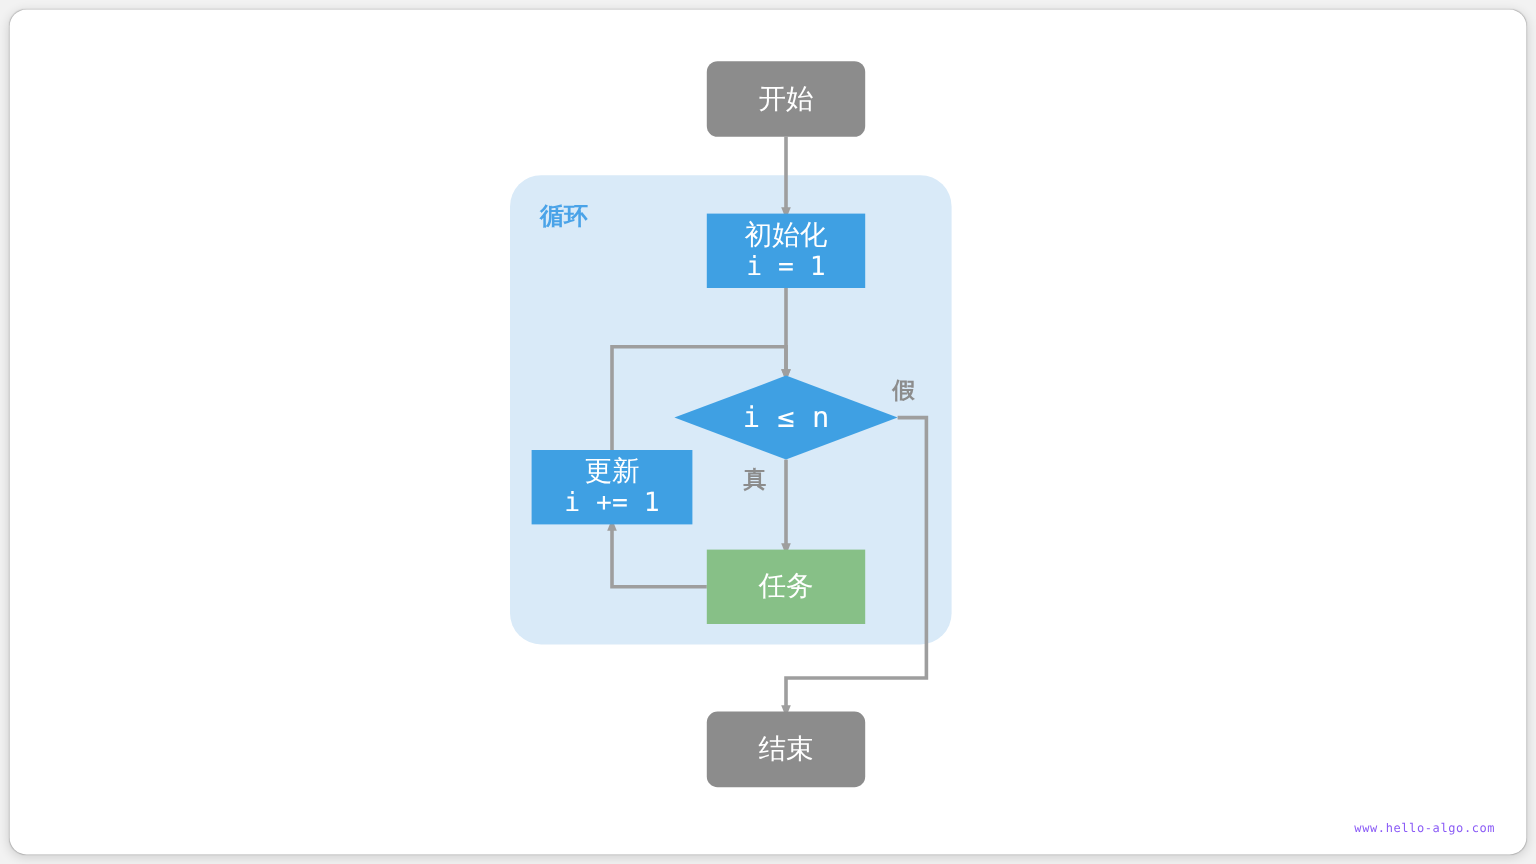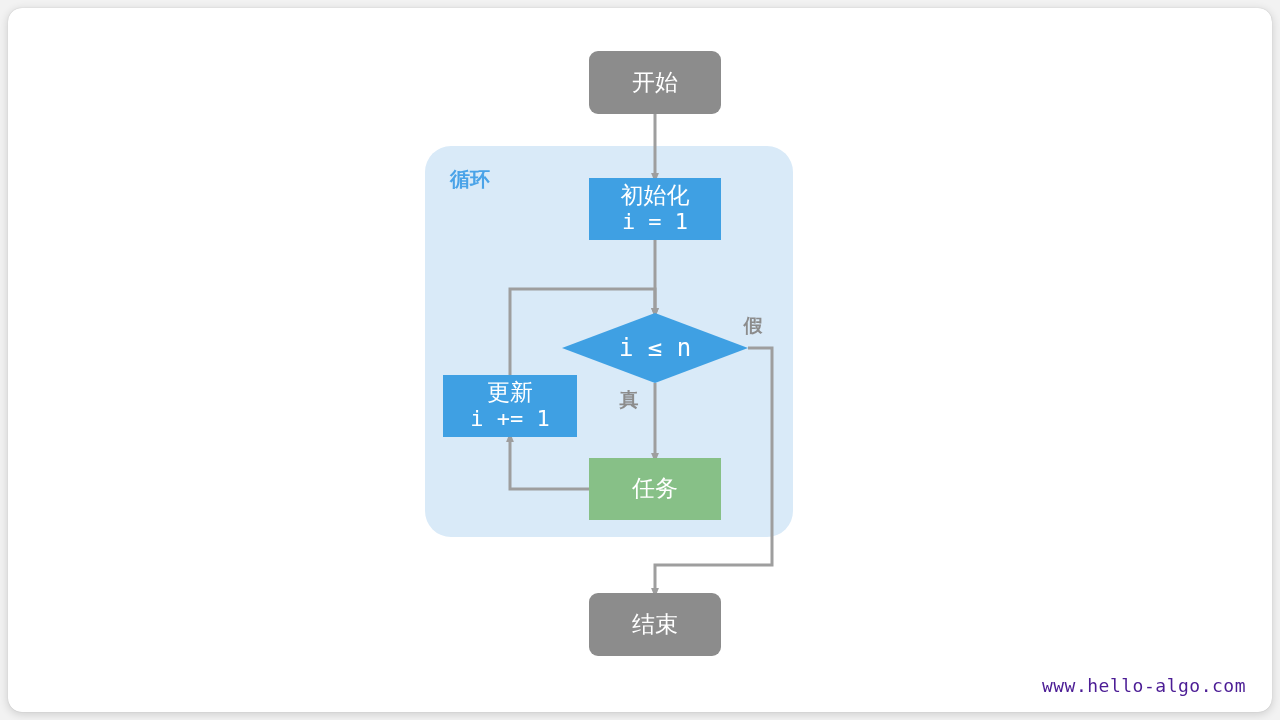--- a/index.html
+++ b/index.html
@@ -75,22 +75,22 @@
   .edge-line {
     stroke: #9e9e9e;
     stroke-width: 3;
     fill: none;
   }
   .watermark {
     position: absolute;
     right: 26px;
     bottom: 16px;
     font-family: "DejaVu Sans Mono", monospace;
-    font-size: 18px;
-    color: #4c1d95;
+    font-size: 10px;
+    color: #8b5cf6;
     letter-spacing: 0.5px;
     white-space: nowrap;
   }
 </style>
 </head>
 <body>
 
 <div id="page">
   <div id="card">
 

